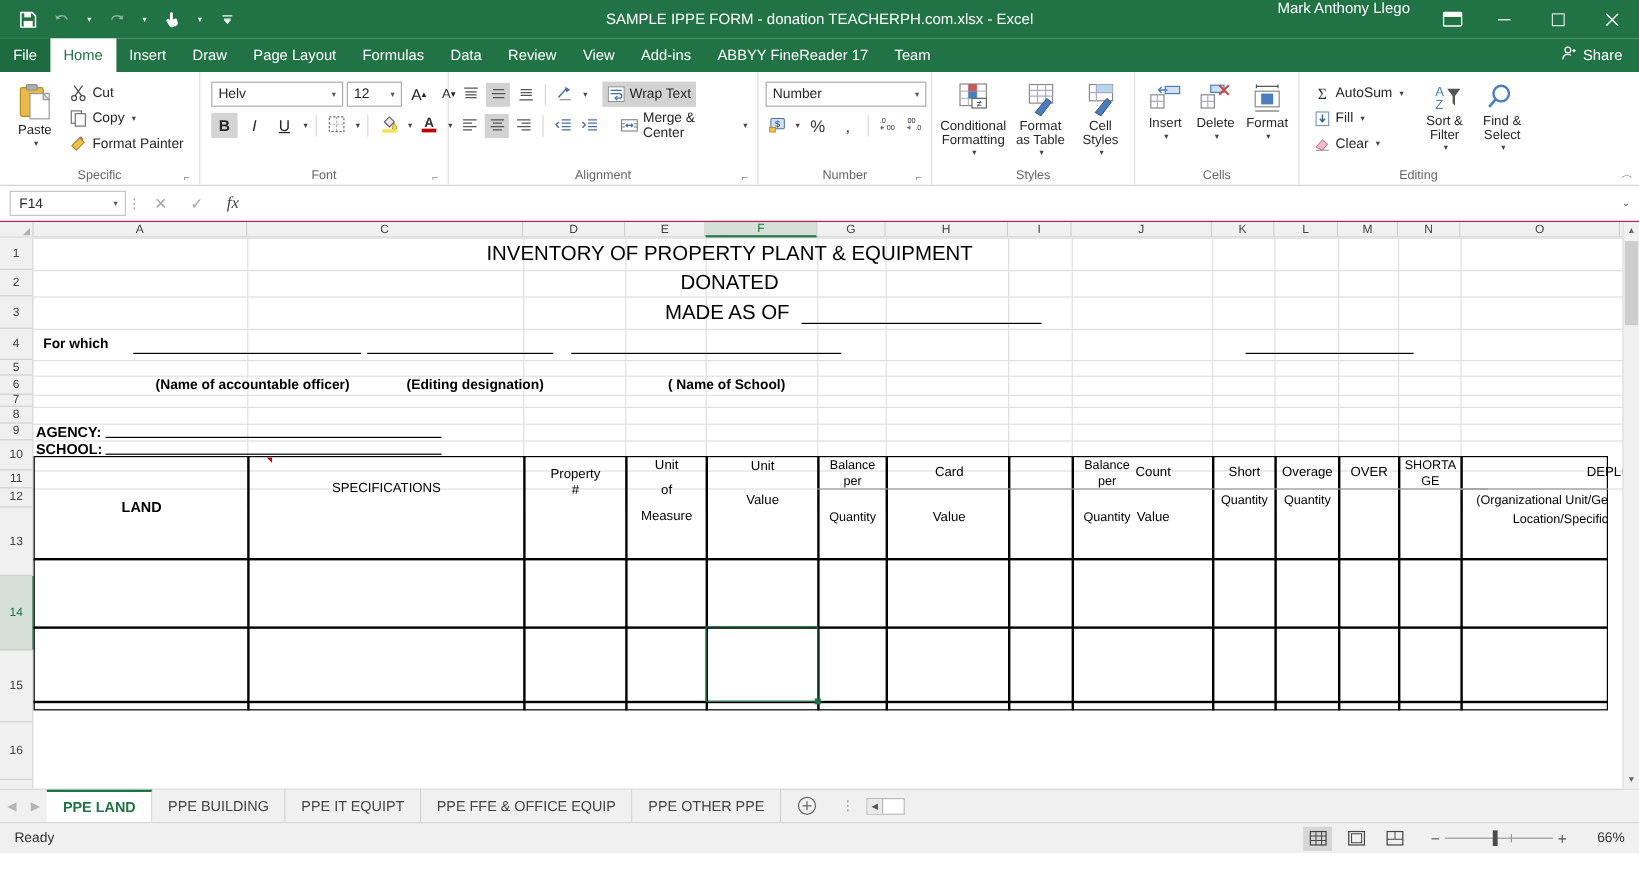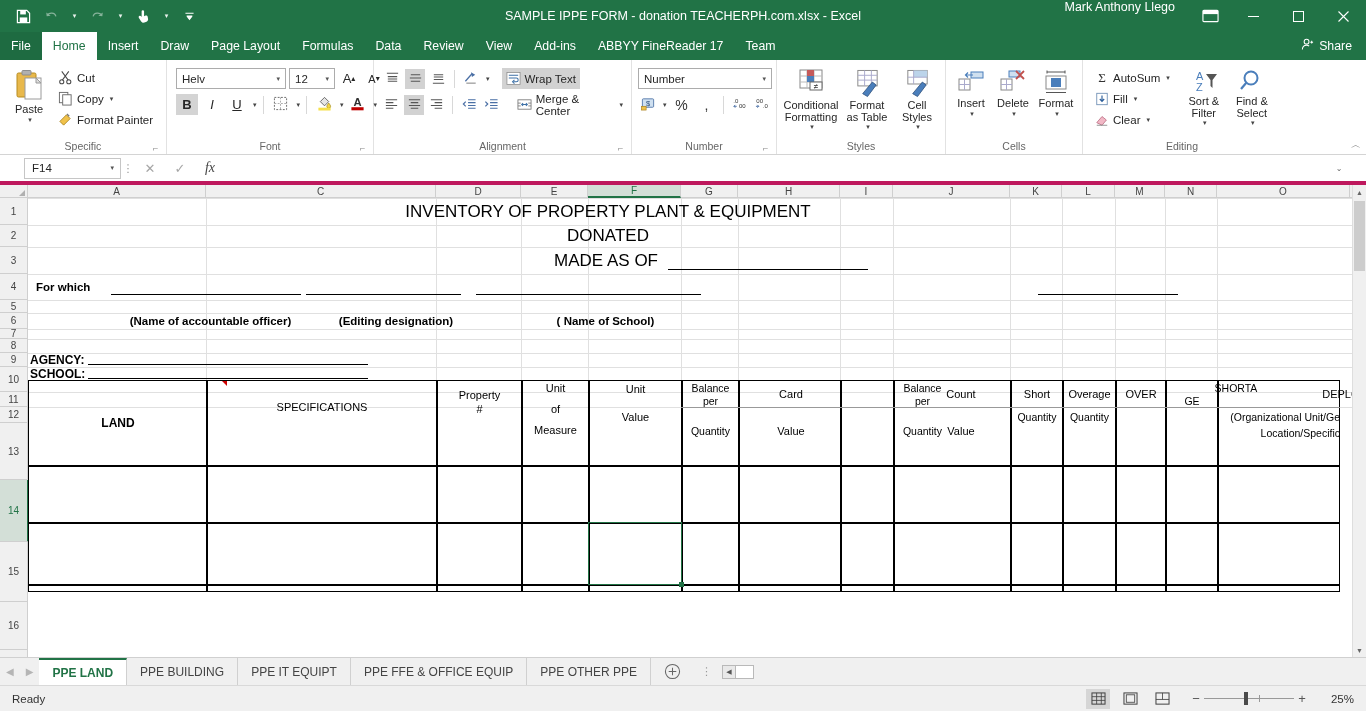--- a/index.html
+++ b/index.html
@@ -64,21 +64,21 @@
   .fbtn { width:22px; height:21px; display:flex; align-items:center; justify-content:center; cursor:pointer; font-size:13px; }
   .fbtn.on { background:#d4d4d4; }
   .abtn { width:20px; height:20px; display:flex; align-items:center; justify-content:center; cursor:pointer; }
   .abtn.on { background:#d2d2d2; }
   .wrapbtn { display:flex; align-items:center; gap:4px; padding:1px 4px; height:21px; cursor:pointer; font-size:11.5px; }
   .wrapbtn.on { background:#d2d2d2; }
   .sep { width:1px; background:#d8d8d8; height:18px; margin:0 3px; }
   .collapse { position:absolute; right:5px; bottom:2px; font-size:10px; color:#666; cursor:pointer; }
 
   
-  .fbar { height:30px; background:#fff; display:flex; align-items:center; border-bottom:4px solid #be185d; padding:0 18px; }
+  .fbar { height:30px; background:#fff; display:flex; align-items:center; border-bottom:1px solid #be185d; padding:0 2px; }
   .namebox {
     width:97px; height:21px; border:1px solid #c6c6c6; background:#fff;
     display:flex; align-items:center; padding:0 3px 0 7px; font-size:11.5px; margin-left:6px;
   }
   .fbar-sep { width:14px; text-align:center; color:#999; font-size:11px; letter-spacing:0; }
   .fx-btns { display:flex; align-items:center; gap:0; }
   .fxb { width:30px; height:21px; display:flex; align-items:center; justify-content:center; color:#a6a6a6; font-size:13px; cursor:pointer; }
   .finput { flex:1; height:21px; border:none; font-size:12px; padding-left:6px; outline:none; background:#fff; }
   .fbar-caret { width:18px; text-align:center; color:#666; font-size:8px; cursor:pointer; }
 
@@ -793,21 +793,21 @@
       <div class="cell ctr" style="left:867px;top:183px;width:55px;height:13px;font-size:10.5px;">Balance</div>
       <div class="cell ctr" style="left:867px;top:196px;width:55px;height:13px;font-size:10.5px;">per</div>
       <div class="cell ctr" style="left:884px;top:188px;width:98px;height:16px;font-size:11px;">Count</div>
       <div class="cell ctr" style="left:867px;top:225px;width:55px;height:16px;font-size:10.5px;">Quantity</div>
       <div class="cell ctr" style="left:884px;top:225px;width:98px;height:16px;font-size:11px;">Value</div>
       <div class="cell ctr" style="left:984px;top:188px;width:50px;height:16px;font-size:11px;">Short</div>
       <div class="cell ctr" style="left:984px;top:211px;width:50px;height:16px;font-size:10.5px;">Quantity</div>
       <div class="cell ctr" style="left:1036px;top:188px;width:51px;height:16px;font-size:11px;">Overage</div>
       <div class="cell ctr" style="left:1036px;top:211px;width:51px;height:16px;font-size:10.5px;">Quantity</div>
       <div class="cell ctr" style="left:1089px;top:188px;width:48px;height:16px;font-size:11px;">OVER</div>
-      <div class="cell ctr" style="left:1139px;top:183px;width:50px;height:14px;font-size:10.5px;margin-left:44px;">SHORTA</div>
+      <div class="cell ctr" style="left:1139px;top:183px;width:50px;height:14px;font-size:10.5px;">SHORTA</div>
       <div class="cell ctr" style="left:1139px;top:196px;width:50px;height:14px;font-size:10.5px;">GE</div>
       <div class="cell rgt" style="left:1260px;top:188px;width:121px;height:16px;font-size:11px;">DEPLOYMENT/U</div>
       <div class="cell rgt" style="left:1191px;top:211px;width:121px;height:16px;font-size:10.5px;">(Organizational Unit/Ge</div>
       <div class="cell rgt" style="left:1191px;top:227px;width:121px;height:16px;font-size:10.5px;">Location/Specific</div>
 
       <div style="position:absolute;left:194px;top:183px;width:5px;height:5px;background:#c00;clip-path:polygon(100% 0,100% 100%,0 0);"></div>
 
       <div class="selbox" style="left:560px;top:324px;width:94px;height:63px"></div>
     </div>
   </div>
@@ -866,15 +866,15 @@
         </svg>
     </div>
     <div class="zoomslider">
       <span class="zs-minus">−</span>
       <span class="zs-track">
         <span class="zs-thumb"></span>
         <span class="zs-mid"></span>
       </span>
       <span class="zs-plus">+</span>
     </div>
-    <div class="zoomval">25%</div>
+    <div class="zoomval">66%</div>
   </div>
 </div>
 
 </body></html>

